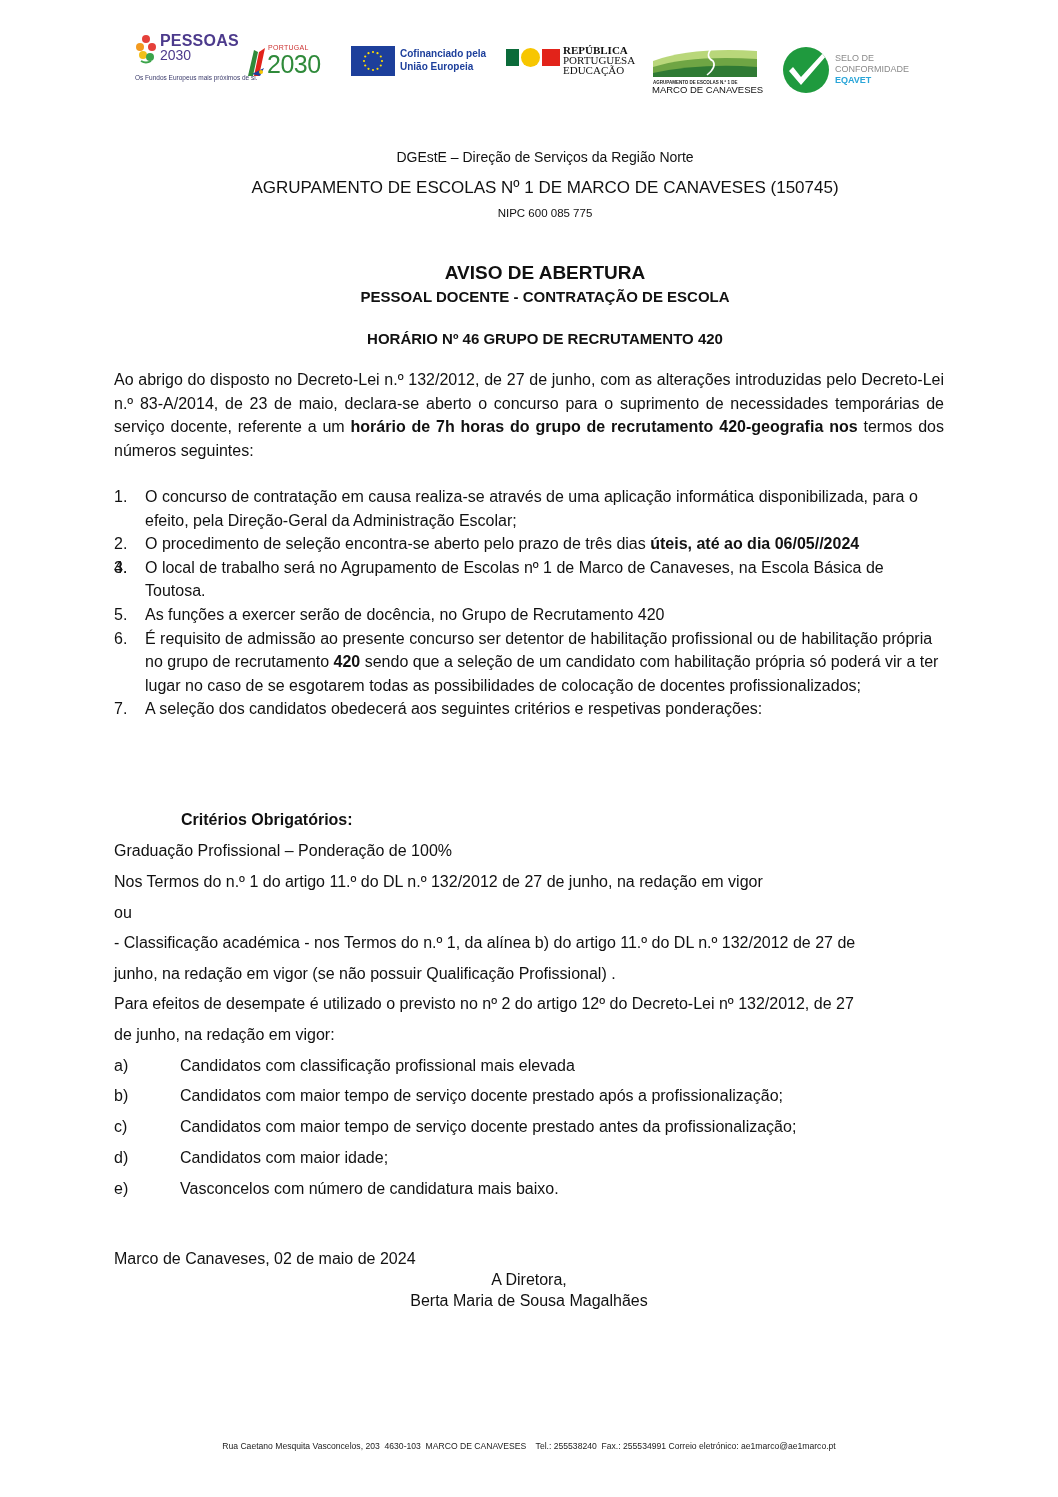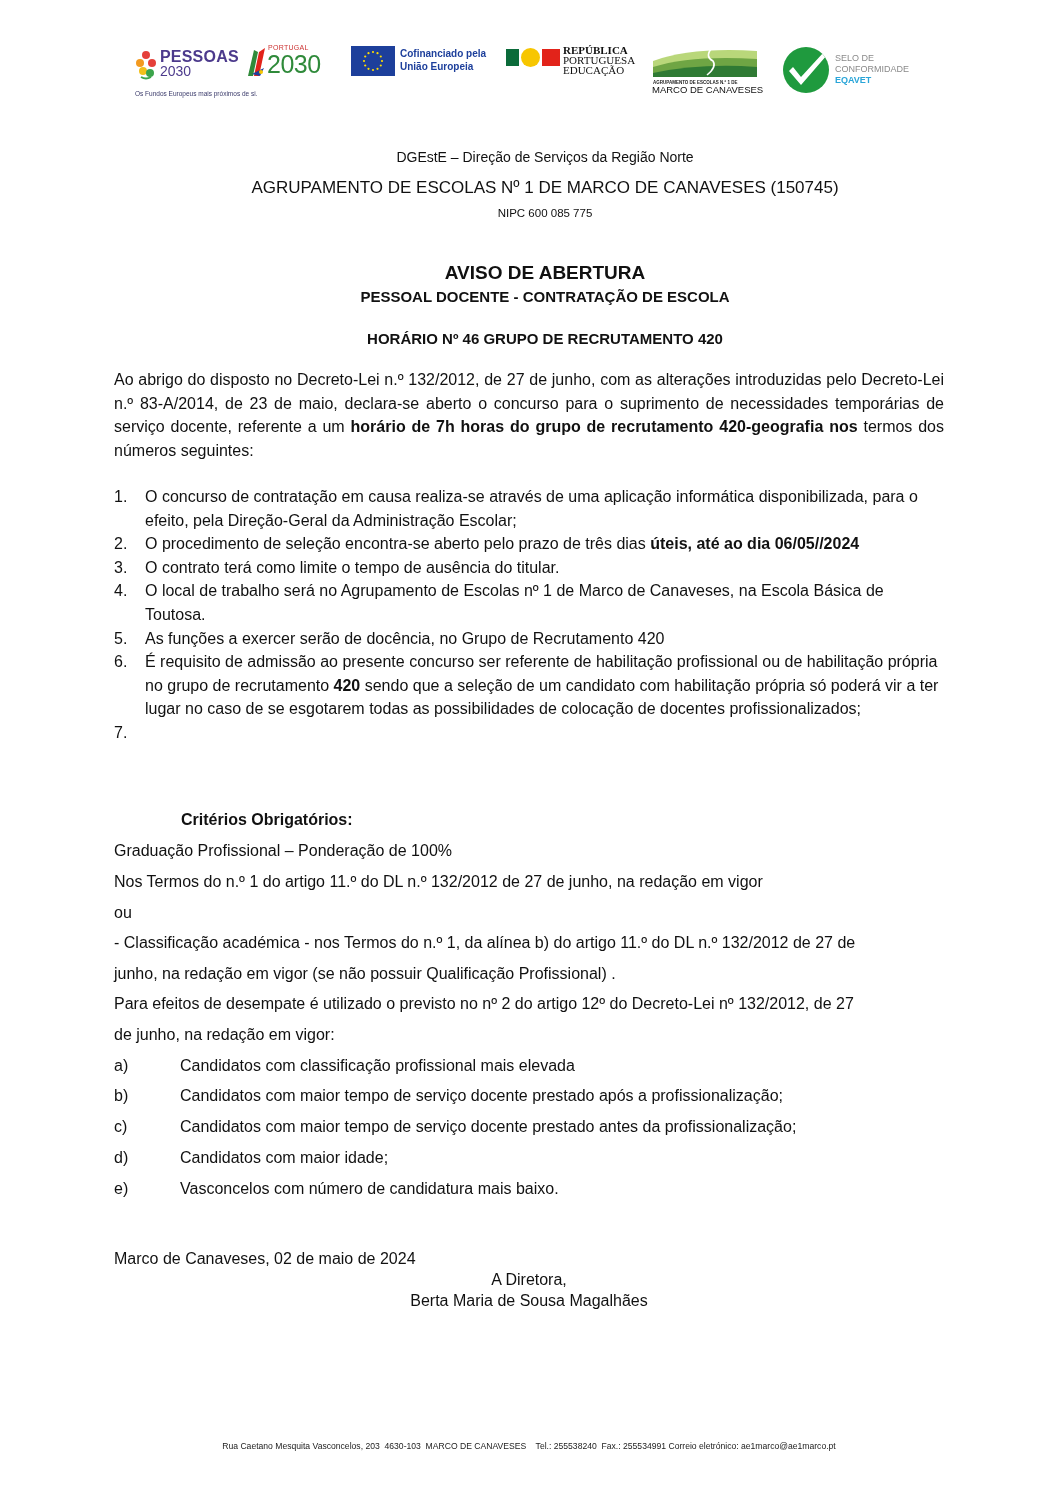--- a/index.html
+++ b/index.html
@@ -1,21 +1,21 @@
 <!DOCTYPE html>
 <html><head>
 <meta charset="utf-8">
 <style>
   html, body { margin: 0; padding: 0; background: #ffffff; }
   body { width: 1058px; height: 1497px; position: relative; overflow: hidden;
          font-family: "Liberation Sans", sans-serif; color: #111; }
   .abs { position: absolute; }
 
   
-  .logo-pessoas { left: 135px; top: 48px; width: 150px; height: 52px; }
+  .logo-pessoas { left: 135px; top: 32px; width: 150px; height: 52px; }
   .pessoas-mark { position:absolute; left:0; top:2px; width:22px; height:30px; }
   .pessoas-title { position:absolute; left:25px; top:0px; font-size:16px; font-weight:bold; color:#4c3a8c; letter-spacing:0.2px; }
   .pessoas-year { position:absolute; left:25px; top:15px; font-size:14px; color:#4c3a8c; }
   .pessoas-tag { position:absolute; left:0; top:42px; font-size:6.5px; color:#3a3a6a; white-space:nowrap; }
 
   .logo-pt2030 { left: 246px; top: 44px; width: 80px; height: 36px; }
   .pt-flag { position:absolute; left:0; top:2px; width:20px; height:32px; }
   .pt-word { position:absolute; left:22px; top:0px; font-size:7px; color:#c33; letter-spacing:0.3px; }
   .pt-year { position:absolute; left:21px; top:6px; font-size:25px; color:#2f8a3a; letter-spacing:-0.5px; }
 
@@ -160,25 +160,25 @@
 
 <div class="abs center title">AVISO DE ABERTURA</div>
 <div class="abs center subtitle">PESSOAL DOCENTE - CONTRATAÇÃO DE ESCOLA</div>
 <div class="abs center horario">HORÁRIO Nº 46 GRUPO DE RECRUTAMENTO 420</div>
 
 <div class="abs intro"><span>Ao abrigo do disposto no Decreto-Lei n.º 132/2012, de 27 de junho, com as alterações introduzidas pelo Decreto-Lei n.º 83-A/2014, de 23 de maio, declara-se aberto o concurso para o suprimento de necessidades temporárias de serviço docente, referente a um </span><b>horário de 7h horas do grupo de recrutamento 420-geografia nos</b><span> termos dos números seguintes:</span></div>
 
 <ol class="abs list">
   <li><span class="num">1.</span><span>O concurso de contratação em causa realiza-se através de uma aplicação informática disponibilizada, para o efeito, pela Direção-Geral da Administração Escolar;</span></li>
   <li><span class="num">2.</span><span>O procedimento de seleção encontra-se aberto pelo prazo de três dias </span><b>úteis, até ao dia 06/05//2024</b></li>
-  <li><span class="num">3.</span><span>O contrato terá como limite o tempo de ausência do titular.</span></li>
+  <li><span class="num">3.</span></li>
   <li><span class="num">4.</span><span>O local de trabalho será no Agrupamento de Escolas nº 1 de Marco de Canaveses, na Escola Básica de Toutosa.</span></li>
   <li><span class="num">5.</span><span>As funções a exercer serão de docência, no Grupo de Recrutamento 420</span></li>
-  <li><span class="num">6.</span><span>É requisito de admissão ao presente concurso ser referente de habilitação profissional ou de habilitação própria no grupo de recrutamento </span><b>420</b><span> sendo que a seleção de um candidato com habilitação própria só poderá vir a ter lugar no caso de se esgotarem todas as possibilidades de colocação de docentes profissionalizados;</span></li>
-  <li><span class="num">7.</span></li>
+  <li><span class="num">6.</span><span>É requisito de admissão ao presente concurso ser detentor de habilitação profissional ou de habilitação própria no grupo de recrutamento </span><b>420</b><span> sendo que a seleção de um candidato com habilitação própria só poderá vir a ter lugar no caso de se esgotarem todas as possibilidades de colocação de docentes profissionalizados;</span></li>
+  <li><span class="num">7.</span><span>A seleção dos candidatos obedecerá aos seguintes critérios e respetivas ponderações:</span></li>
 </ol>
 
 <div class="abs crit-title">Critérios Obrigatórios:</div>
 <div class="abs para" style="top:842px">Graduação Profissional – Ponderação de 100%</div>
 <div class="abs para" style="top:873px">Nos Termos do n.º 1 do artigo 11.º do DL n.º 132/2012 de 27 de junho, na redação em vigor</div>
 <div class="abs para" style="top:904px">ou</div>
 <div class="abs para" style="top:934px">- Classificação académica - nos Termos do n.º 1, da alínea b) do artigo 11.º do DL n.º 132/2012 de 27 de</div>
 <div class="abs para" style="top:965px">junho, na redação em vigor (se não possuir Qualificação Profissional) .</div>
 <div class="abs para" style="top:995px">Para efeitos de desempate é utilizado o previsto no nº 2 do artigo 12º do Decreto-Lei nº 132/2012, de 27</div>
 <div class="abs para" style="top:1026px">de junho, na redação em vigor:</div>

